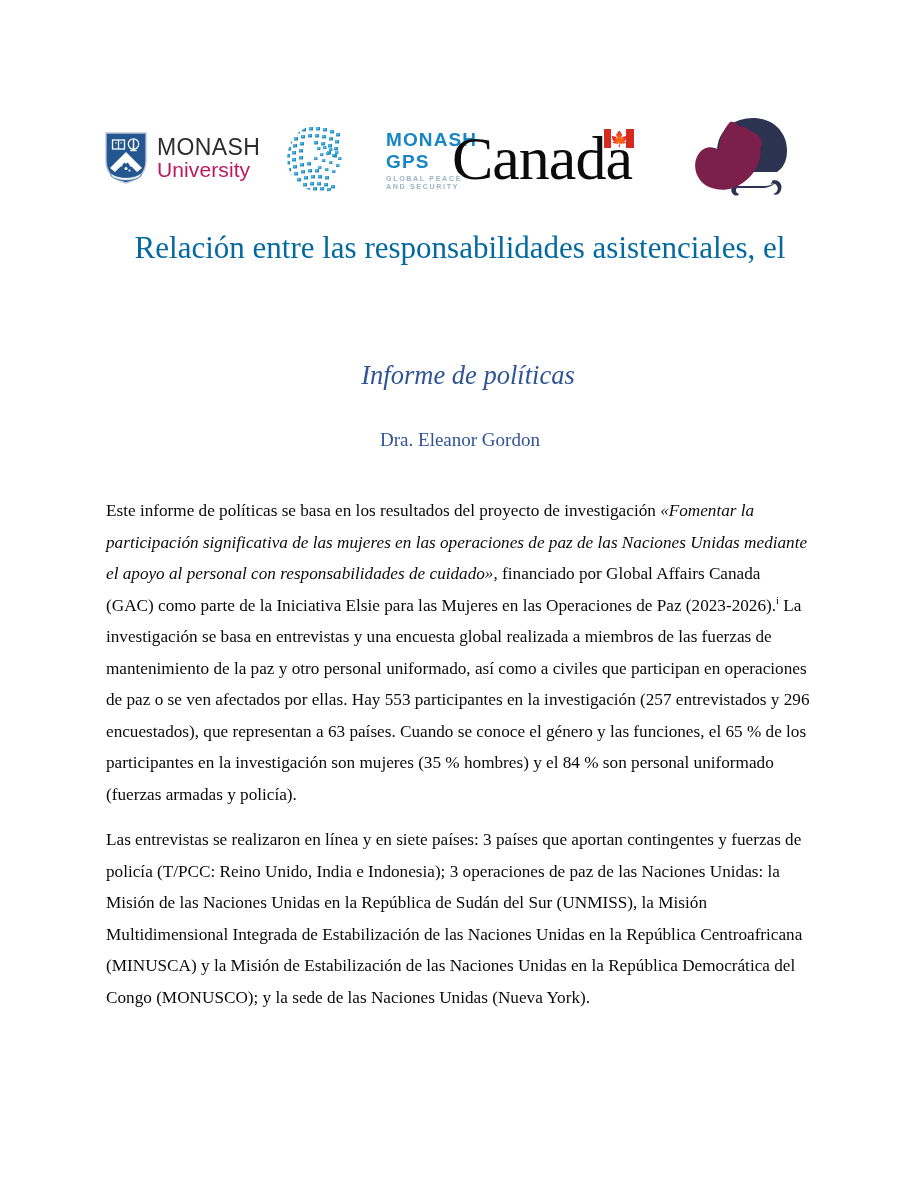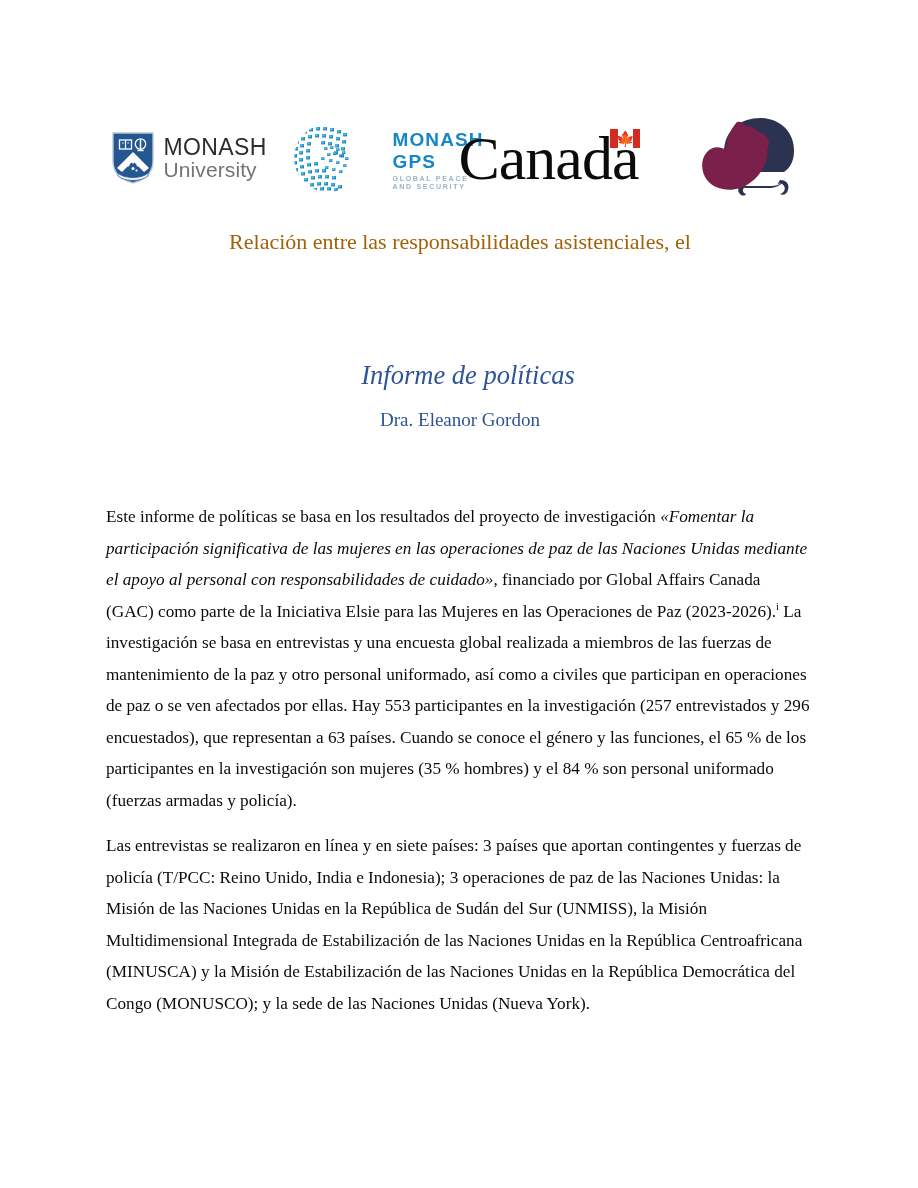--- a/index.html
+++ b/index.html
@@ -26,21 +26,21 @@
 
   
   .logo-band {
     position: absolute;
     left: 104px;
     top: 108px;
     width: 700px;
     height: 100px;
     display: flex;
     align-items: center;
-    justify-content: center;
+    justify-content: flex-start;
     gap: 0px;
   }
 
   
   .monash-lockup {
     display: flex;
     align-items: center;
     gap: 9px;
     width: 170px;
   }
@@ -60,21 +60,21 @@
     font-size: 23px;
     letter-spacing: 0.4px;
     font-weight: 400;
     color: #2d2d2d;
   }
   .monash-wordmark .w2 {
     display: block;
     font-size: 21px;
     letter-spacing: 0.1px;
     font-weight: 300;
-    color: #737373;
+    color: #be185d;
   }
 
   
   .gps-lockup {
     display: flex;
     align-items: center;
     width: 168px;
     margin-left: 10px;
     position: relative;
     gap: 40px;
@@ -159,60 +159,60 @@
     position: relative;
   }
 
   
   .title {
     position: absolute;
     left: 104px;
     top: 228px;
     width: 712px;
     text-align: center;
-    color: #a16207;
-    font-size: 22px;
+    color: #0369a1;
+    font-size: 31px;
     line-height: 1.30;
     font-weight: 400;
   }
   .subtitle {
     position: absolute;
     left: 112px;
     top: 358px;
     width: 712px;
     text-align: center;
     color: #2f5496;
     font-size: 26.5px;
     font-style: italic;
     line-height: 1.3;
   }
   .author {
     position: absolute;
     left: 104px;
-    top: 408px;
+    top: 428px;
     width: 712px;
     text-align: center;
     color: #2f5496;
     font-size: 19px;
     line-height: 1.3;
   }
 
   
   .body-wrap {
     position: absolute;
     left: 106px;
     top: 489px;
     width: 706px;
   }
   .para {
     font-size: 17.2px;
     line-height: 31.5px;
     text-align: left;
     color: #0a0a0a;
-    margin: 12px 0 14px 0;
+    margin: 6px 0 14px 0;
   }
   .para i { font-style: italic; }
   .para sup {
     font-size: 0.62em;
     vertical-align: super;
     line-height: 0;
   }
 </style>
 </head>
 <body>

